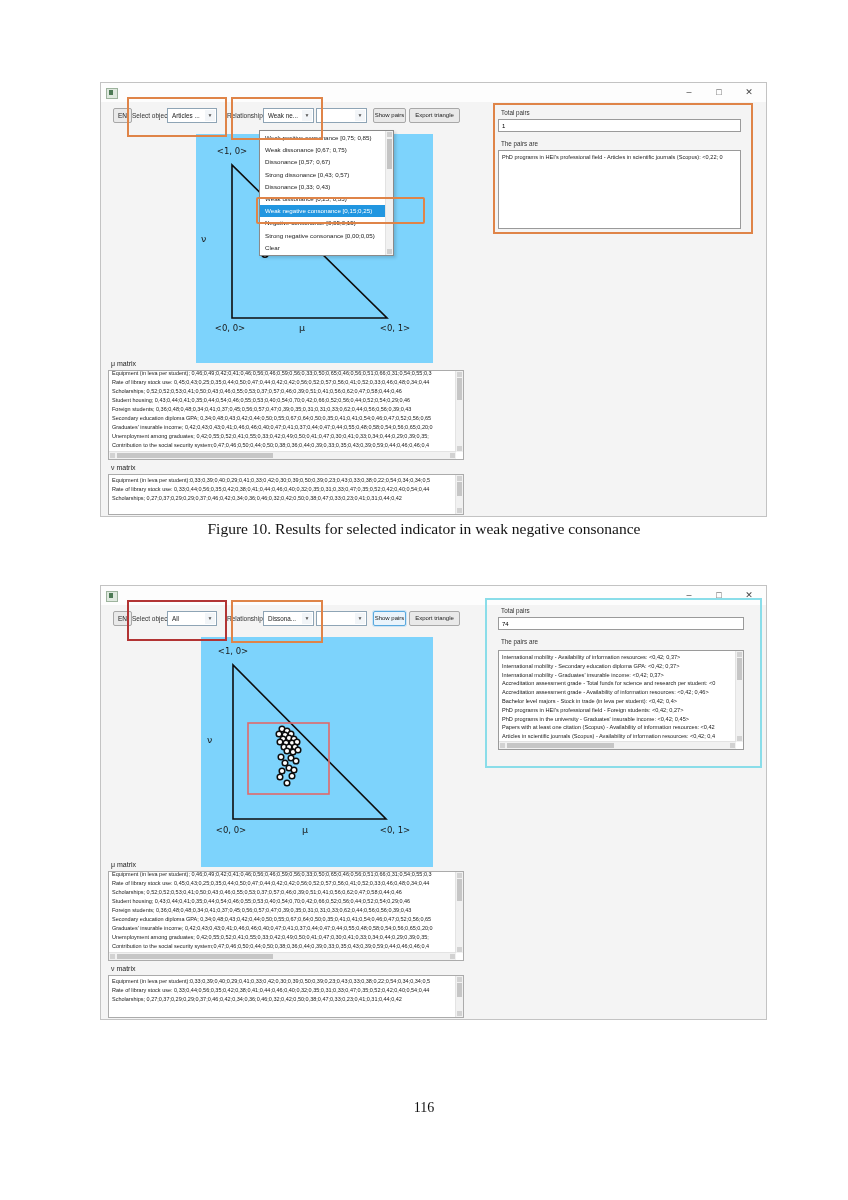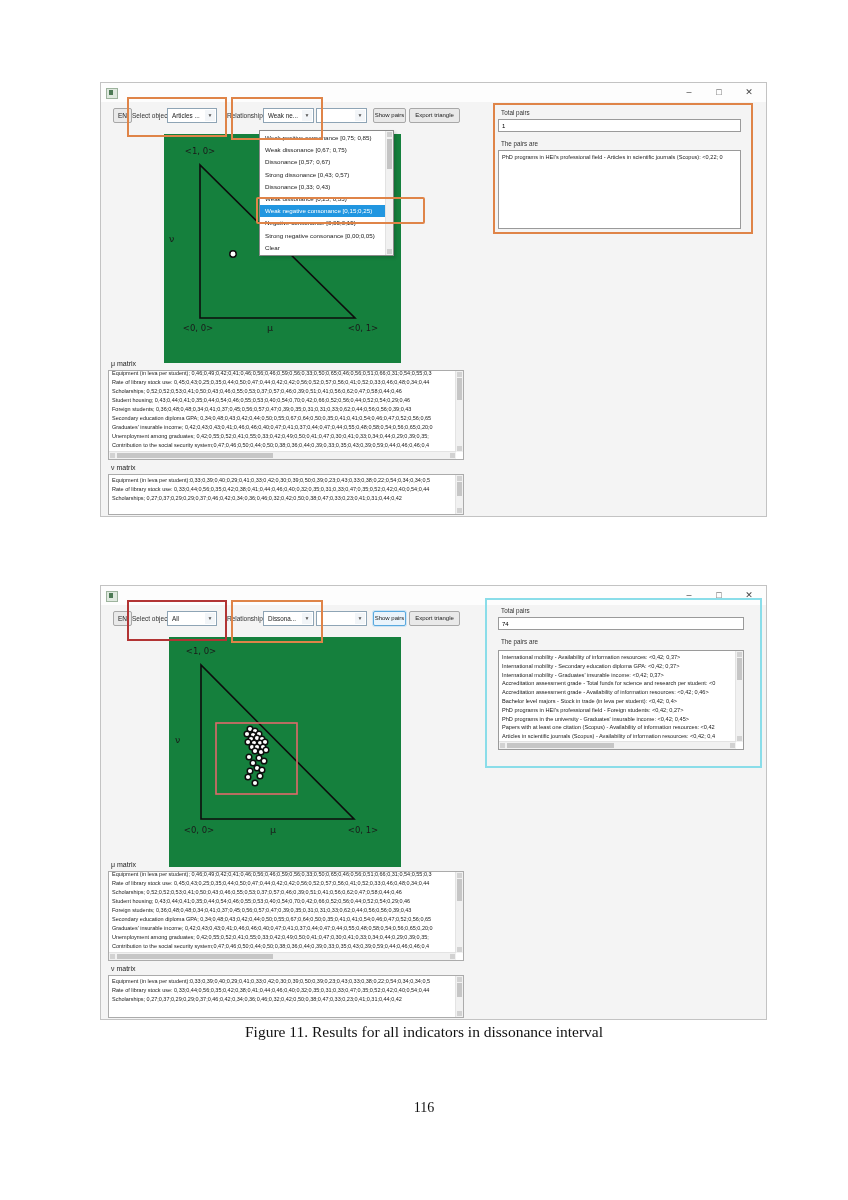--- a/index.html
+++ b/index.html
@@ -58,21 +58,21 @@
          overflow:hidden;padding:2px 3px;}
   .pline{font-size:5.6px;line-height:8.8px;white-space:nowrap;overflow:hidden;color:#222;}
   .vsb{position:absolute;right:0;top:0;width:7px;background:#f1f1f1;border-left:1px solid #e3e3e3;}
   .hsb{position:absolute;left:0;bottom:0;height:7px;background:#f1f1f1;border-top:1px solid #e3e3e3;}
   .vsb .thumb{position:absolute;left:1px;top:7px;width:5px;height:22px;background:#c6c6c6;}
   .hsb .thumb{position:absolute;left:8px;top:1px;height:5px;width:45%;background:#c6c6c6;}
   .vsb .sb-arrow{position:absolute;left:1px;width:5px;height:5px;background:#d2d2d2;}
   .hsb .sb-arrow{position:absolute;top:1px;width:5px;height:5px;background:#d2d2d2;}
   .vsb .up{top:1px;} .vsb .dn{bottom:1px;} .hsb .lt{left:1px;} .hsb .rt{right:1px;}
   
-  .plotarea{position:absolute;background:#15803d;z-index:1;}
+  .plotarea{position:absolute;background:#7dd3fc;z-index:1;margin-left:32px;}
   .p1{left:63px;top:51px;width:237px;height:229px;}
   .p2{left:68px;top:51px;width:232px;height:230px;}
   .plotarea svg{display:block;width:100%;height:100%;}
   .tri{fill:none;stroke:#0d0d0d;stroke-width:1.6;}
   .axis-label{font-family:"DejaVu Sans",sans-serif;font-size:8.5px;fill:#1a1a1a;}
   .greek{font-family:"DejaVu Sans",sans-serif;font-size:9.5px;fill:#1a1a1a;}
   .pts circle{fill:#fff;stroke:#0d0d0d;stroke-width:1.5;}
   .clusterrect{fill:none;stroke:#e0696b;stroke-width:1.6;}
   
   .mxlabel{position:absolute;font-size:7px;color:#222;}
@@ -199,20 +199,21 @@
           <div class="mline">Scholarships; 0,27;0,37;0,29;0,29;0,37;0,46;0,42;0,34;0,36;0,46;0,32;0,42;0,50;0,38;0,47;0,33;0,23;0,41;0,31;0,44;0,42</div>
         </div>
       <div class="vsb" style="bottom:0;">
         <div class="sb-arrow up"></div>
           <div class="thumb" style="height:14px;"></div>
           <div class="sb-arrow dn"></div>
       </div>
     </div>
   </div>
 
+  <div class="caption cap1">Figure 10. Results for selected indicator in weak negative consonance</div>
 
   <div class="shot" id="shot2">
     <div class="titlebar">
       <div class="appicon"></div>
       <div class="wctl wmin">–</div>
       <div class="wctl wmax">□</div>
       <div class="wctl wclose">✕</div>
     </div>
 
     <div class="btn btn-en">EN</div>
@@ -340,15 +341,14 @@
           <div class="mline">Scholarships; 0,27;0,37;0,29;0,29;0,37;0,46;0,42;0,34;0,36;0,46;0,32;0,42;0,50;0,38;0,47;0,33;0,23;0,41;0,31;0,44;0,42</div>
         </div>
       <div class="vsb" style="bottom:0;">
         <div class="sb-arrow up"></div>
           <div class="thumb" style="height:14px;"></div>
           <div class="sb-arrow dn"></div>
       </div>
     </div>
   </div>
 
-  <div class="caption cap2">Figure 11. Results for all indicators in dissonance interval</div>
   <div class="pageno">116</div>
 </div>
 
 </body></html>

